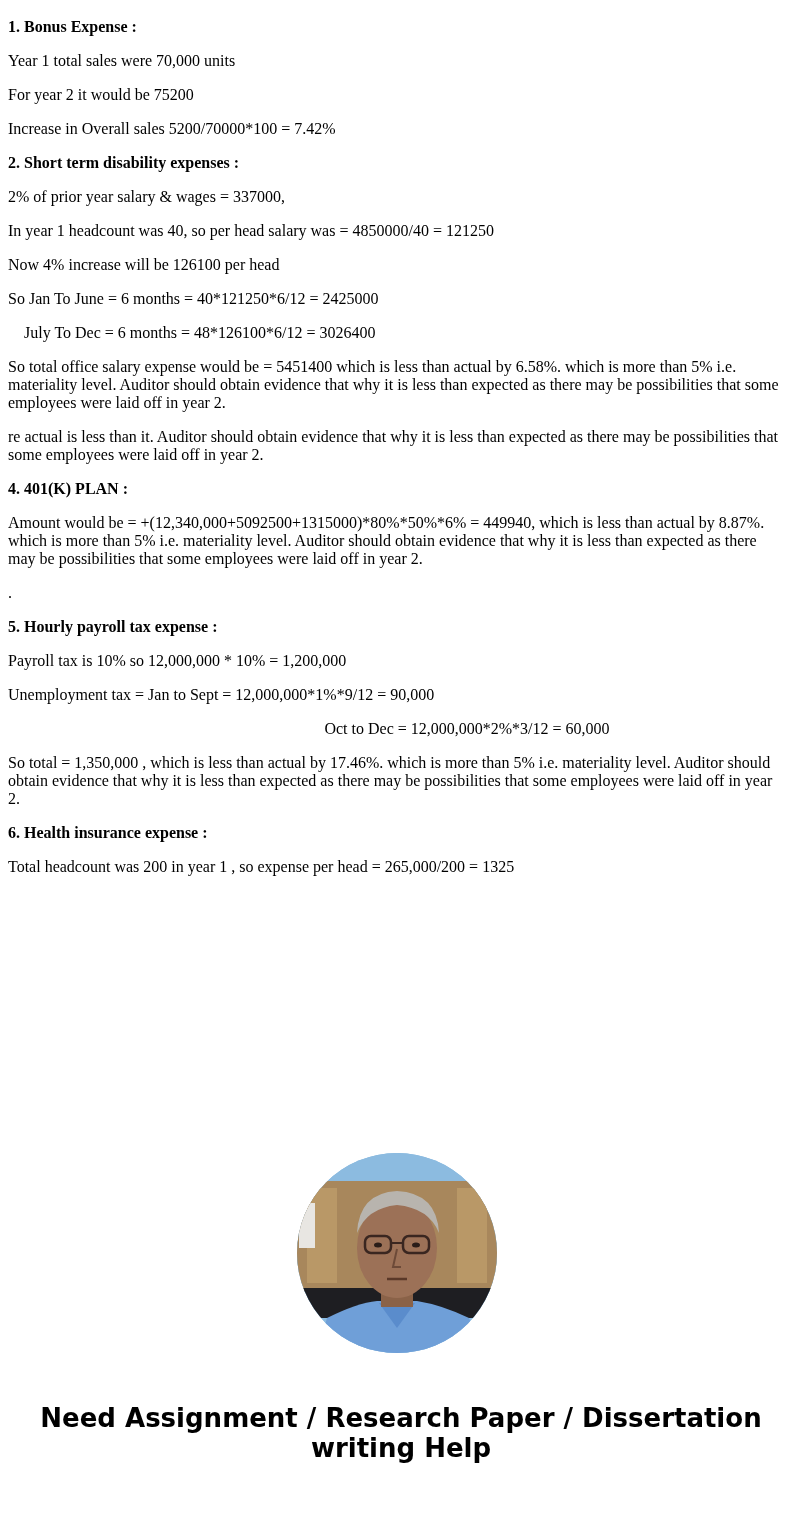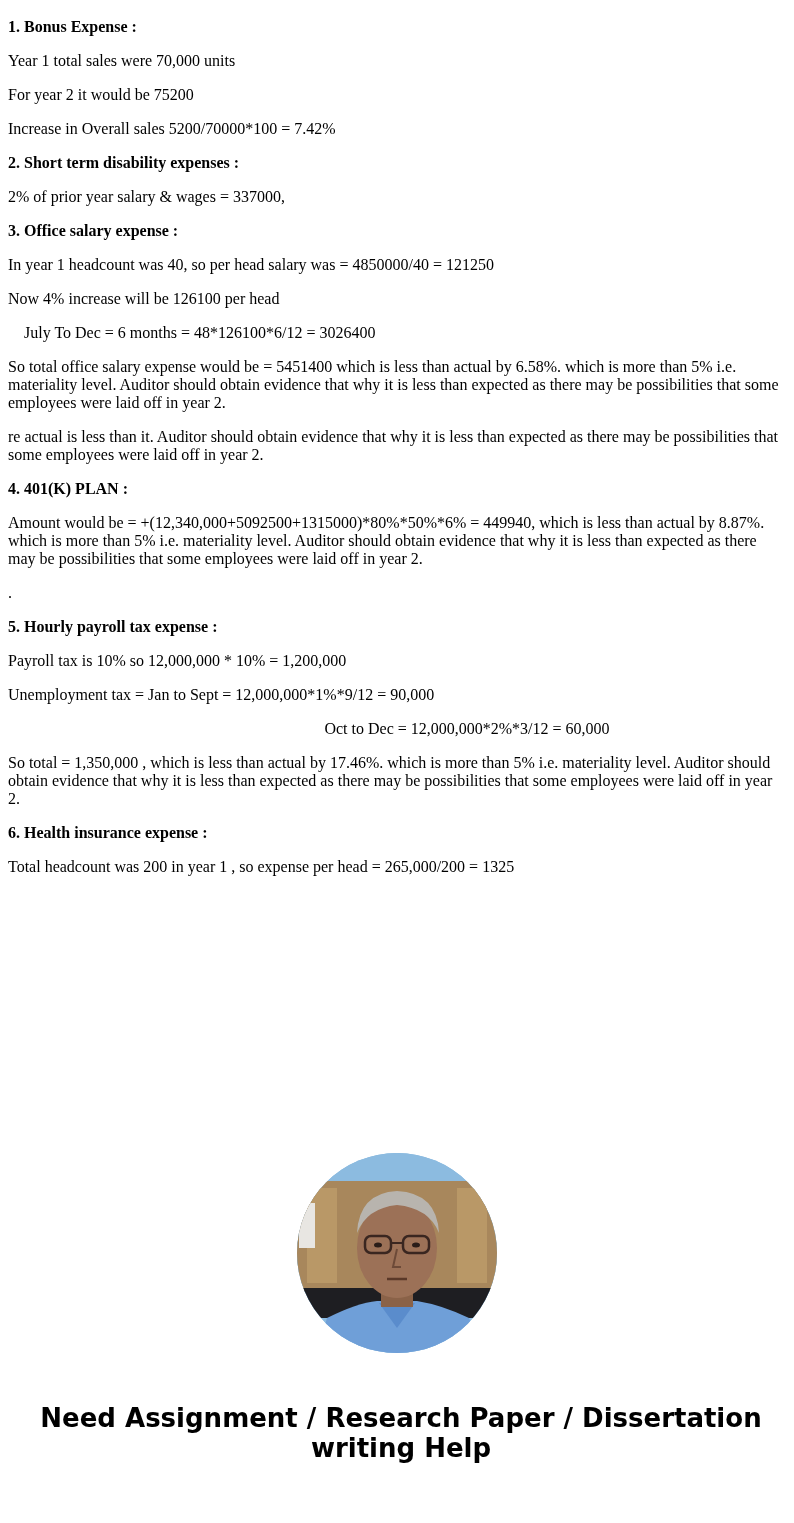--- a/index.html
+++ b/index.html
@@ -72,23 +72,23 @@
   <div class="page-title">Solution</div>
 
   <p class="sec-head">1. Bonus Expense :</p>
   <p>Year 1 total sales were 70,000 units</p>
   <p>For year 2 it would be 75200</p>
   <p>Increase in Overall sales 5200/70000*100 = 7.42%</p>
 
   <p class="sec-head">2. Short term disability expenses :</p>
   <p>2% of prior year salary &amp; wages = 337000,</p>
 
-  <p class="sec-head">3. Office salary expense :</p>
   <p>In year 1 headcount was 40, so per head salary was = 4850000/40 = 121250</p>
   <p>Now 4% increase will be 126100 per head</p>
+  <p>So Jan To June = 6 months = 40*121250*6/12 = 2425000</p>
   <p class="indent-small">July To Dec = 6 months = 48*126100*6/12 = 3026400</p>
   <p>So total office salary expense would be = 5451400 which is less than actual by 6.58%. which is more than 5% i.e. materiality level. Auditor should obtain evidence that why it is less than expected as there may be possibilities that some employees were laid off in year 2.</p>
   <p>re actual is less than it. Auditor should obtain evidence that why it is less than expected as there may be possibilities that some employees were laid off in year 2.</p>
 
   <p class="sec-head">4. 401(K) PLAN :</p>
   <p>Amount would be = +(12,340,000+5092500+1315000)*80%*50%*6% = 449940, which is less than actual by 8.87%. which is more than 5% i.e. materiality level. Auditor should obtain evidence that why it is less than expected as there may be possibilities that some employees were laid off in year 2.</p>
   <p>.</p>
 
   <p class="sec-head">5. Hourly payroll tax expense :</p>
   <p>Payroll tax is 10% so 12,000,000 * 10% = 1,200,000</p>

